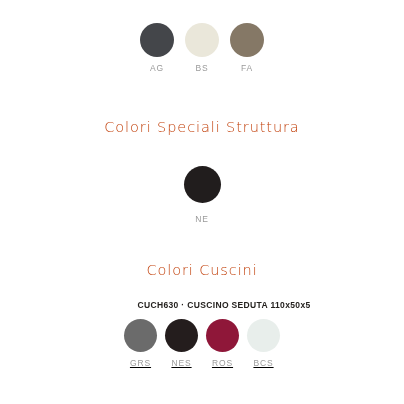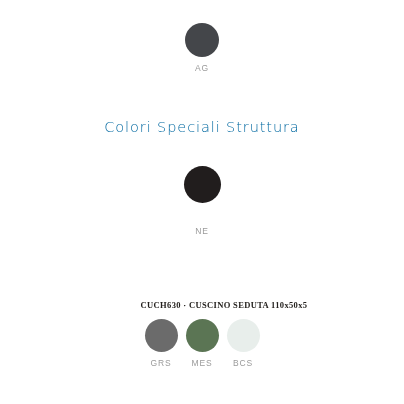--- a/index.html
+++ b/index.html
@@ -57,109 +57,123 @@
 
   
   .section-heading{
     position:absolute;
     left:0;right:0;
     text-align:center;
     font-family:"DejaVu Sans", sans-serif;
     font-weight:300;
     font-size:14.5px;
     letter-spacing:0.9px;
-    color:#0369a1;
+    color:#c2410c;
     line-height:1;
     white-space:nowrap;
   }
   #heading-speciali{top:120px;}
   #heading-cuscini{top:263px;}
 
   
   #row-speciali{
     position:absolute;
     left:0;right:0;
     top:166px;
   }
   #row-speciali .dot{width:37px;height:37px;}
-  #row-speciali .swatch-label{margin-top:24px;}
+  #row-speciali .swatch-label{margin-top:12px;}
 
   
   #product-subtitle{
     position:absolute;
     left:0;right:0;
     top:301px;
     text-align:center;
-    font-family:Liberation Serif, serif;
+    font-family:Liberation Sans, sans-serif;
     font-size:8.5px;
     font-weight:700;
     letter-spacing:0.35px;
     color:#24211e;
     line-height:1;
     white-space:nowrap;
     margin-left:44px;
   }
 
   
   #row-cuscini{
     position:absolute;
     left:0;right:0;
     top:319px;
     gap:8px;
+    text-decoration:underline;
   }
   #row-cuscini .swatch{width:33px;}
 </style>
 </head>
 <body>
 
 <div class="page">
 
   <div class="swatch-row" id="row-struttura">
 
     <div class="swatch">
       <span class="dot dot-lg" style="background:#44464a"></span>
       <span class="swatch-label">AG</span>
     </div>
 
 
 
+    <div class="swatch">
+      <span class="dot dot-lg" style="background:#eae7da"></span>
+      <span class="swatch-label">BS</span>
+    </div>
 
+    <div class="swatch">
+      <span class="dot dot-lg" style="background:#857866"></span>
+      <span class="swatch-label">FA</span>
+    </div>
 
   </div>
 
   <div class="section-heading" id="heading-speciali">Colori Speciali Struttura</div>
 
   <div class="swatch-row" id="row-speciali">
 
     <div class="swatch">
       <span class="dot dot-md" style="background:#211d1d"></span>
       <span class="swatch-label">NE</span>
     </div>
 
   </div>
 
+  <div class="section-heading" id="heading-cuscini">Colori Cuscini</div>
 
   <div id="product-subtitle">CUCH630 · CUSCINO SEDUTA 110x50x5</div>
 
   <div class="swatch-row" id="row-cuscini">
 
     <div class="swatch">
       <span class="dot dot-sm" style="background:#6b6b6b"></span>
       <span class="swatch-label">GRS</span>
     </div>
 
 
 
+    <div class="swatch">
+      <span class="dot dot-sm" style="background:#241d1d"></span>
+      <span class="swatch-label">NES</span>
+    </div>
+
 
 
     <div class="swatch">
-      <span class="dot dot-sm" style="background:#5b7554"></span>
-      <span class="swatch-label">MES</span>
+      <span class="dot dot-sm" style="background:#8f1739"></span>
+      <span class="swatch-label">ROS</span>
     </div>
-
 
     <div class="swatch">
       <span class="dot dot-sm" style="background:#e8eeeb"></span>
       <span class="swatch-label">BCS</span>
     </div>
 
   </div>
 
 </div>
 

